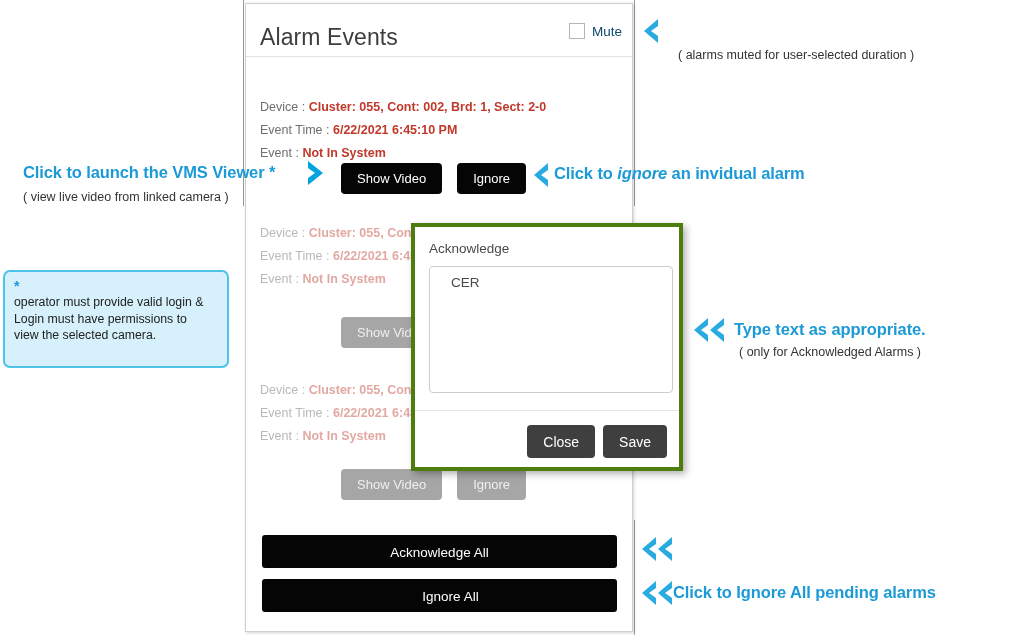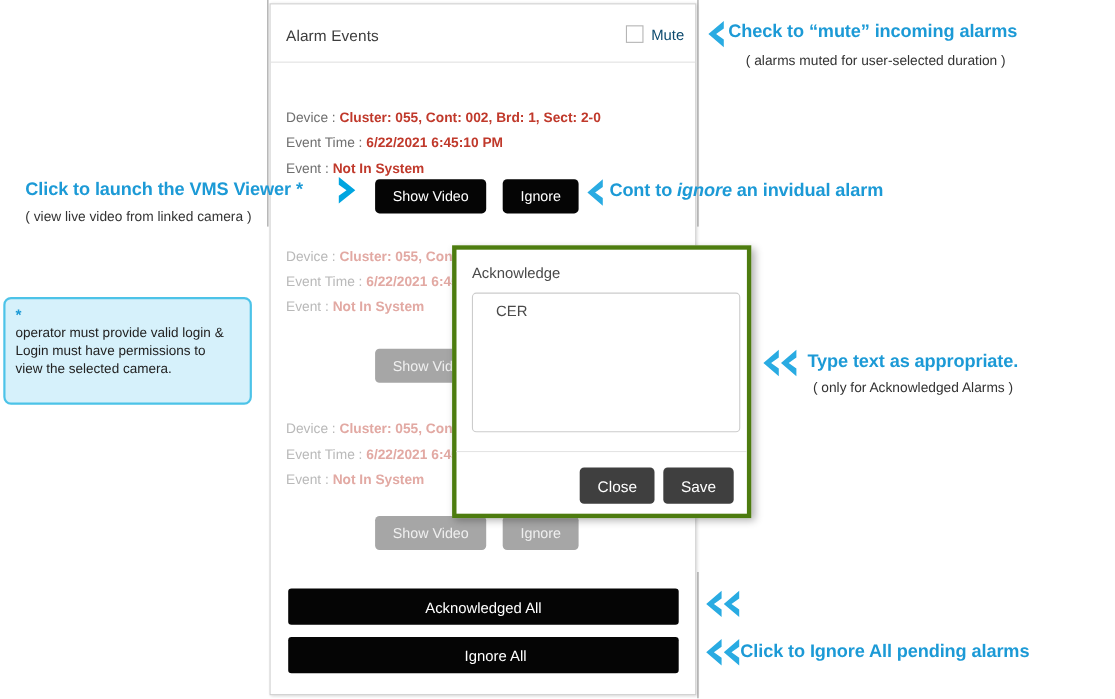--- a/index.html
+++ b/index.html
@@ -21,21 +21,21 @@
     border: 1px solid #cfcfcf;
     box-shadow: 1px 1px 3px rgba(0,0,0,0.18);
   }
   .panel-header {
     position: absolute; left: 0; top: 0;
     width: 100%; height: 53px;
     border-bottom: 1px solid #e2e2e2;
   }
   .panel-title {
     position: absolute; left: 14px; top: 20px;
-    font-size: 14px; color: #3d3d3d;
+    font-size: 23px; color: #3d3d3d;
     letter-spacing: .1px;
   }
   .mute-wrap {
     position: absolute; right: 10px; top: 19px;
     display: flex; align-items: center; gap: 7px;
   }
   .mute-box {
     width: 16px; height: 16px;
     border: 1px solid #b5b5b5;
     background: #fff;
@@ -205,59 +205,58 @@
       </div>
       <div class="line">
         <span>Event : </span><span class="val">Not In System</span>
       </div>
     </div>
     <div class="row-btns" style="left:95px; top:465px;">
       <button class="btn dim">Show Video</button>
       <button class="btn dim">Ignore</button>
     </div>
 
-    <button class="bulk" style="top:531px;">Acknowledged All</button>
+    <button class="bulk" style="top:531px;">Acknowledge All</button>
     <button class="bulk" style="top:575px;padding-left:28px;">Ignore All</button>
   </div>
 
   <div class="modal">
     <div class="modal-title">Acknowledge</div>
     <textarea class="modal-textarea" placeholder="" style="">CER</textarea>
     <div class="modal-divider"></div>
     <div class="modal-btns">
       <button class="mbtn">Close</button>
       <button class="mbtn">Save</button>
     </div>
   </div>
 
   <div class="chev" style="left:638px; top:17px;">
     <svg width="22" height="28" viewBox="0 0 22 28">
         <path d="M20 2 L6 14 L20 26 L20 19 L13 14 L20 9 Z" fill="#29abe2"></path>
       </svg>
   </div>
-  <div class="anno anno-main" style="left:662px; top:20px;">Check to “mute” incoming alarms</div>
   <div class="anno anno-sub" style="left:678px; top:48px;">( alarms muted for user-selected duration )</div>
 
   <div class="anno anno-main" style="left:23px; top:163px;">
     <span>Click to launch the VMS Viewer </span><span>*</span>
   </div>
   <div class="anno anno-sub" style="left:23px; top:190px;">( view live video from linked camera )</div>
   <div class="chev" style="left:304px; top:158px;">
     <svg width="24" height="30" viewBox="0 0 24 30">
         <path d="M4 3 L19 15 L4 27 L4 20 L11 15 L4 10 Z" fill="#00a5e0"></path>
       </svg>
   </div>
 
   <div class="chev" style="left:528px; top:161px;">
     <svg width="22" height="28" viewBox="0 0 22 28">
         <path d="M20 2 L6 14 L20 26 L20 19 L13 14 L20 9 Z" fill="#29abe2"></path>
       </svg>
   </div>
   <div class="anno anno-main" style="left:554px; top:164px;">
-    <span>Cont to </span><span class="ital">ignore</span><span> an invidual alarm</span>
+    <span>Click to </span><span class="ital">ignore</span><span> an invidual alarm</span>
   </div>
 
   <div class="chev" style="left:690px; top:316px;">
     <svg width="38" height="28" viewBox="0 0 38 28">
       <path d="M18 2 L4 14 L18 26 L18 19 L11 14 L18 9 Z" fill="#29abe2"></path>
       <path d="M34 2 L20 14 L34 26 L34 19 L27 14 L34 9 Z" fill="#29abe2"></path>
     </svg>
   </div>
   <div class="anno anno-main" style="left:734px; top:320px;">Type text as appropriate.</div>
   <div class="anno anno-sub" style="left:739px; top:345px;">( only for Acknowledged Alarms )</div>

